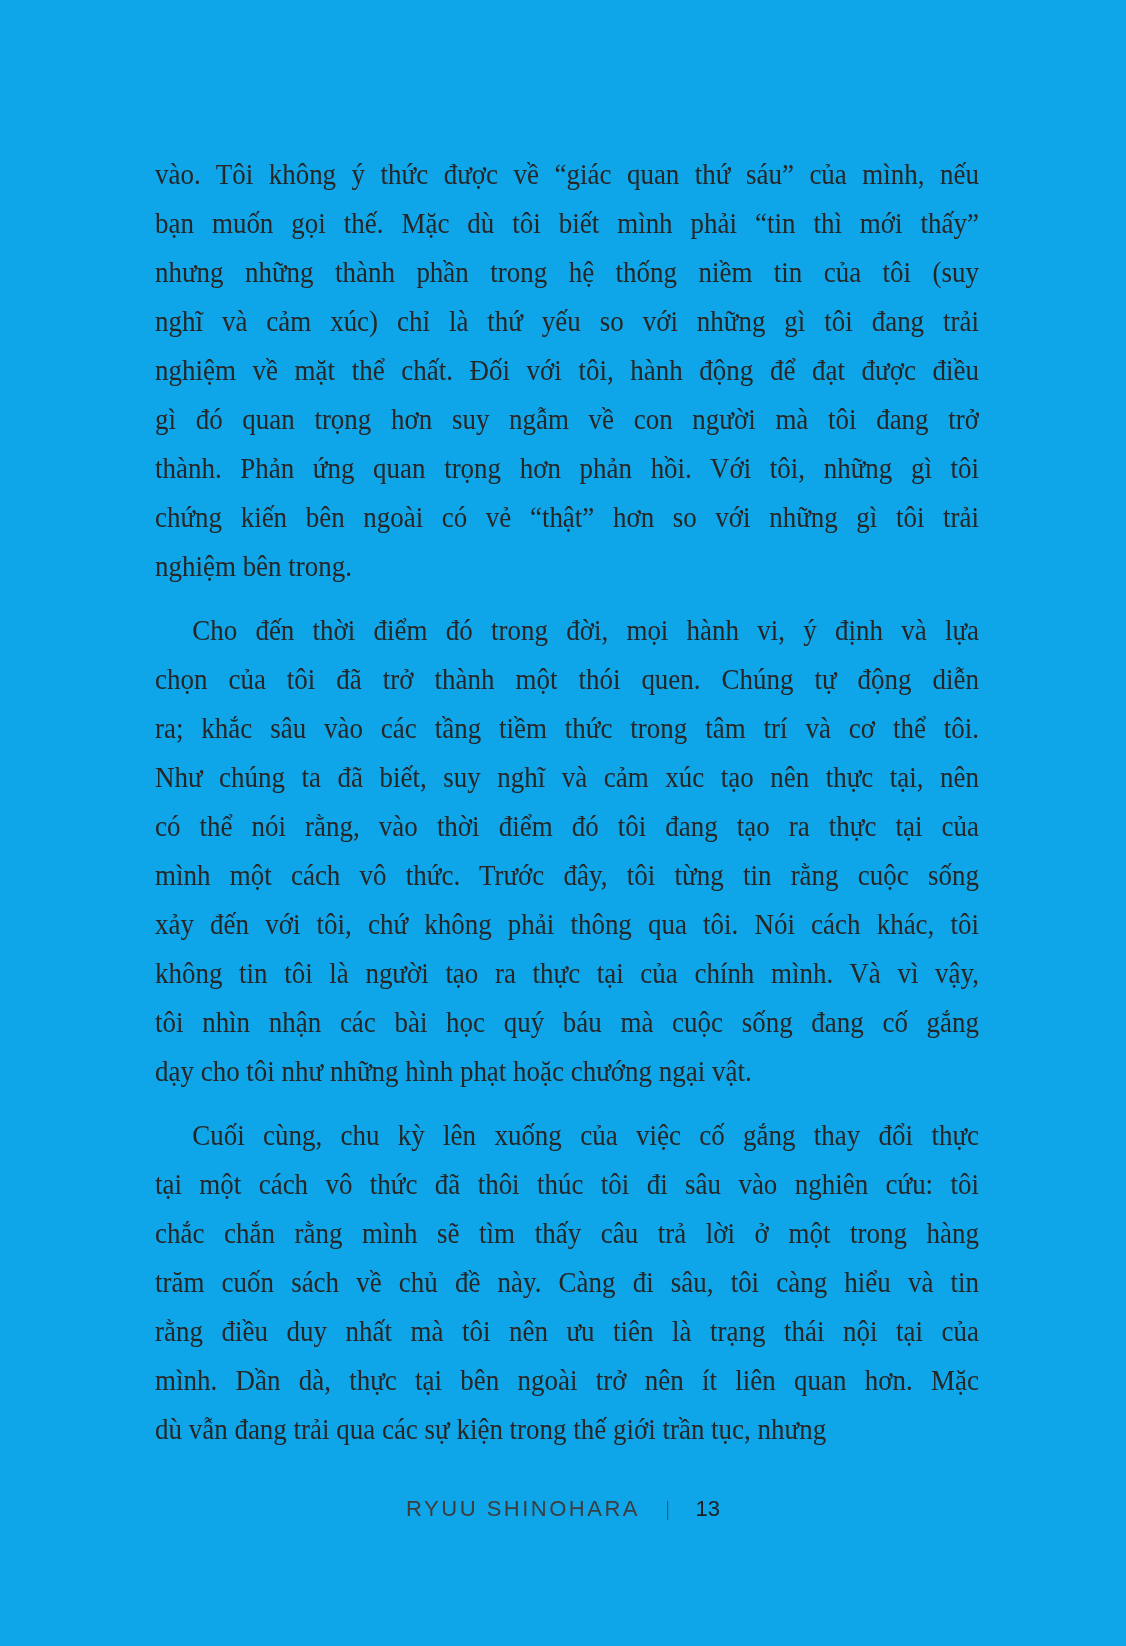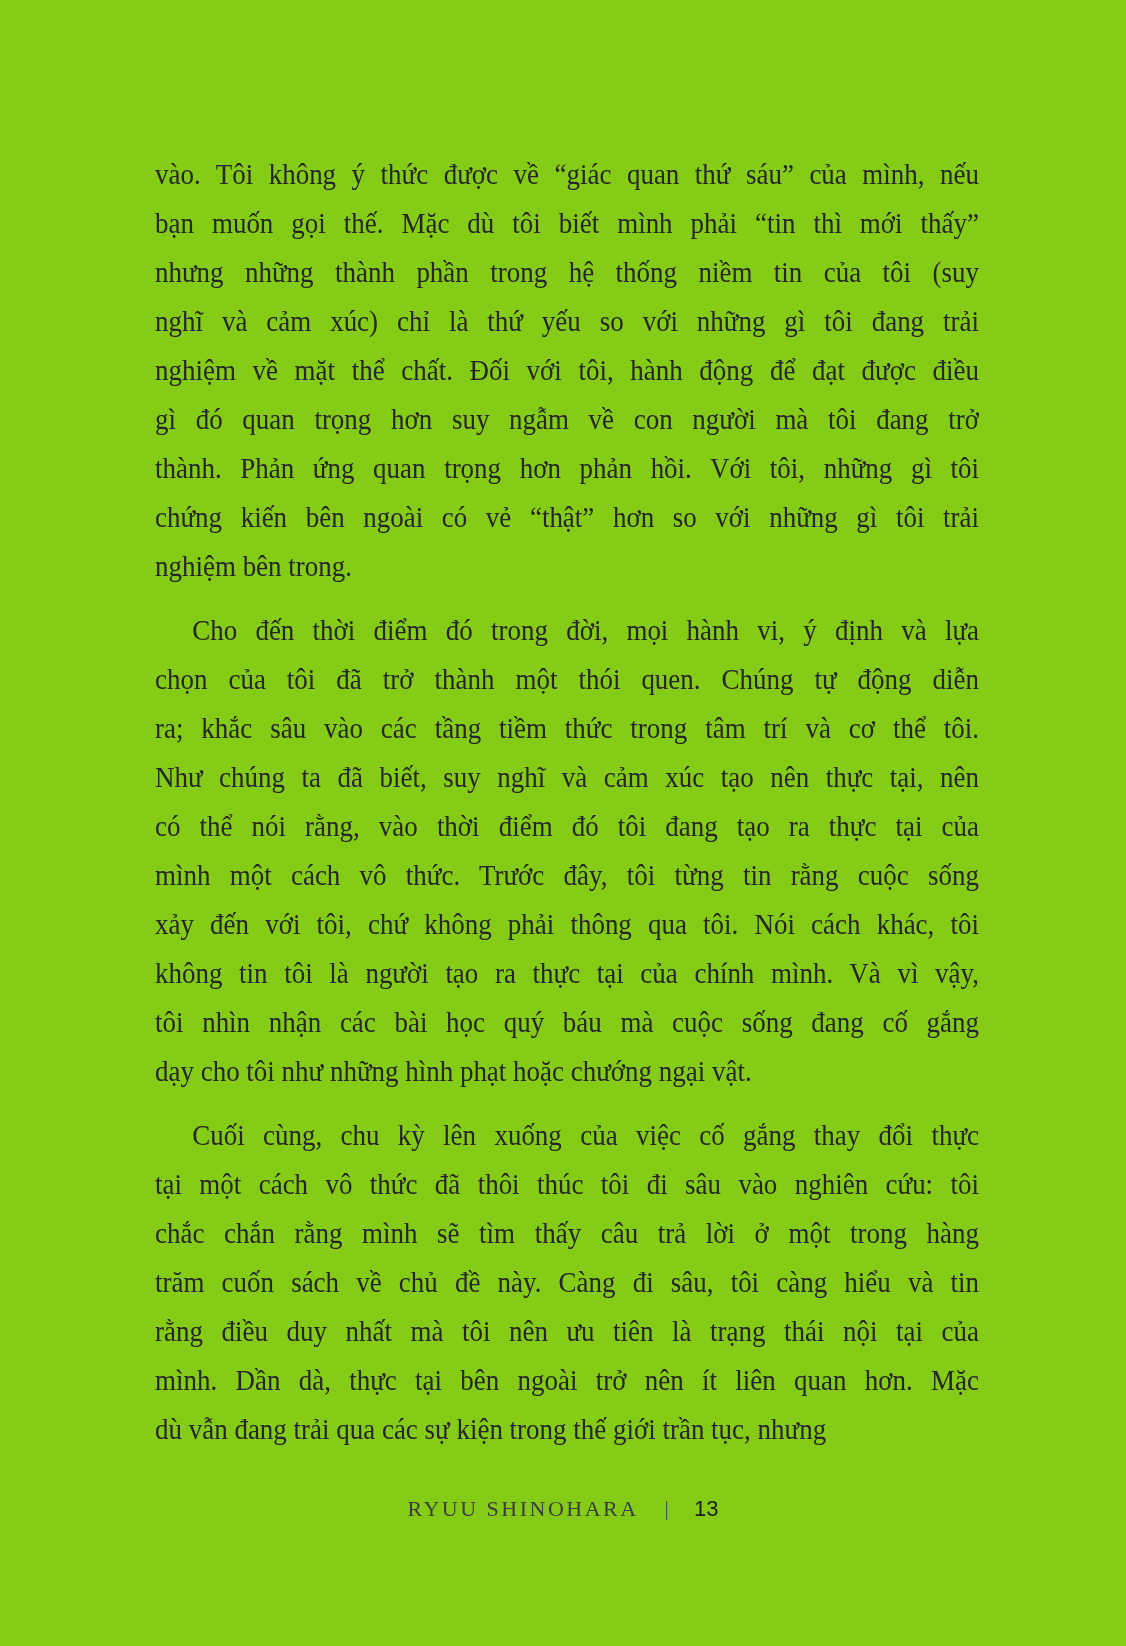--- a/index.html
+++ b/index.html
@@ -10,21 +10,21 @@
     width: 1126px;
     height: 1646px;
     background: #ffffff;
     position: relative;
     overflow: hidden;
     font-family: "Liberation Serif", serif;
   }
   .page {
     position: absolute;
     inset: 0;
-    background: #84cc16;
+    background: #0ea5e9;
   }
   
   .text-block {
     position: absolute;
     left: 155px;
     top: 150px;
     width: 886px;
     transform: scaleX(0.93);
     transform-origin: top left;
     color: #262626;
@@ -54,21 +54,20 @@
     justify-content: center;
     align-items: baseline;
     gap: 25px;
     font-family: "Liberation Sans", sans-serif;
     font-size: 22px;
     color: #3d3d3d;
   }
   .footer .author {
     letter-spacing: 2.5px;
     font-weight: 400;
-    font-family: Liberation Serif, serif;
   }
   .footer .sep {
     color: #4a4a4a;
     font-size: 21px;
     transform: scaleX(0.6);
   }
   .footer .pagenum {
     font-weight: normal;
     color: #1e1e1e;
   }

